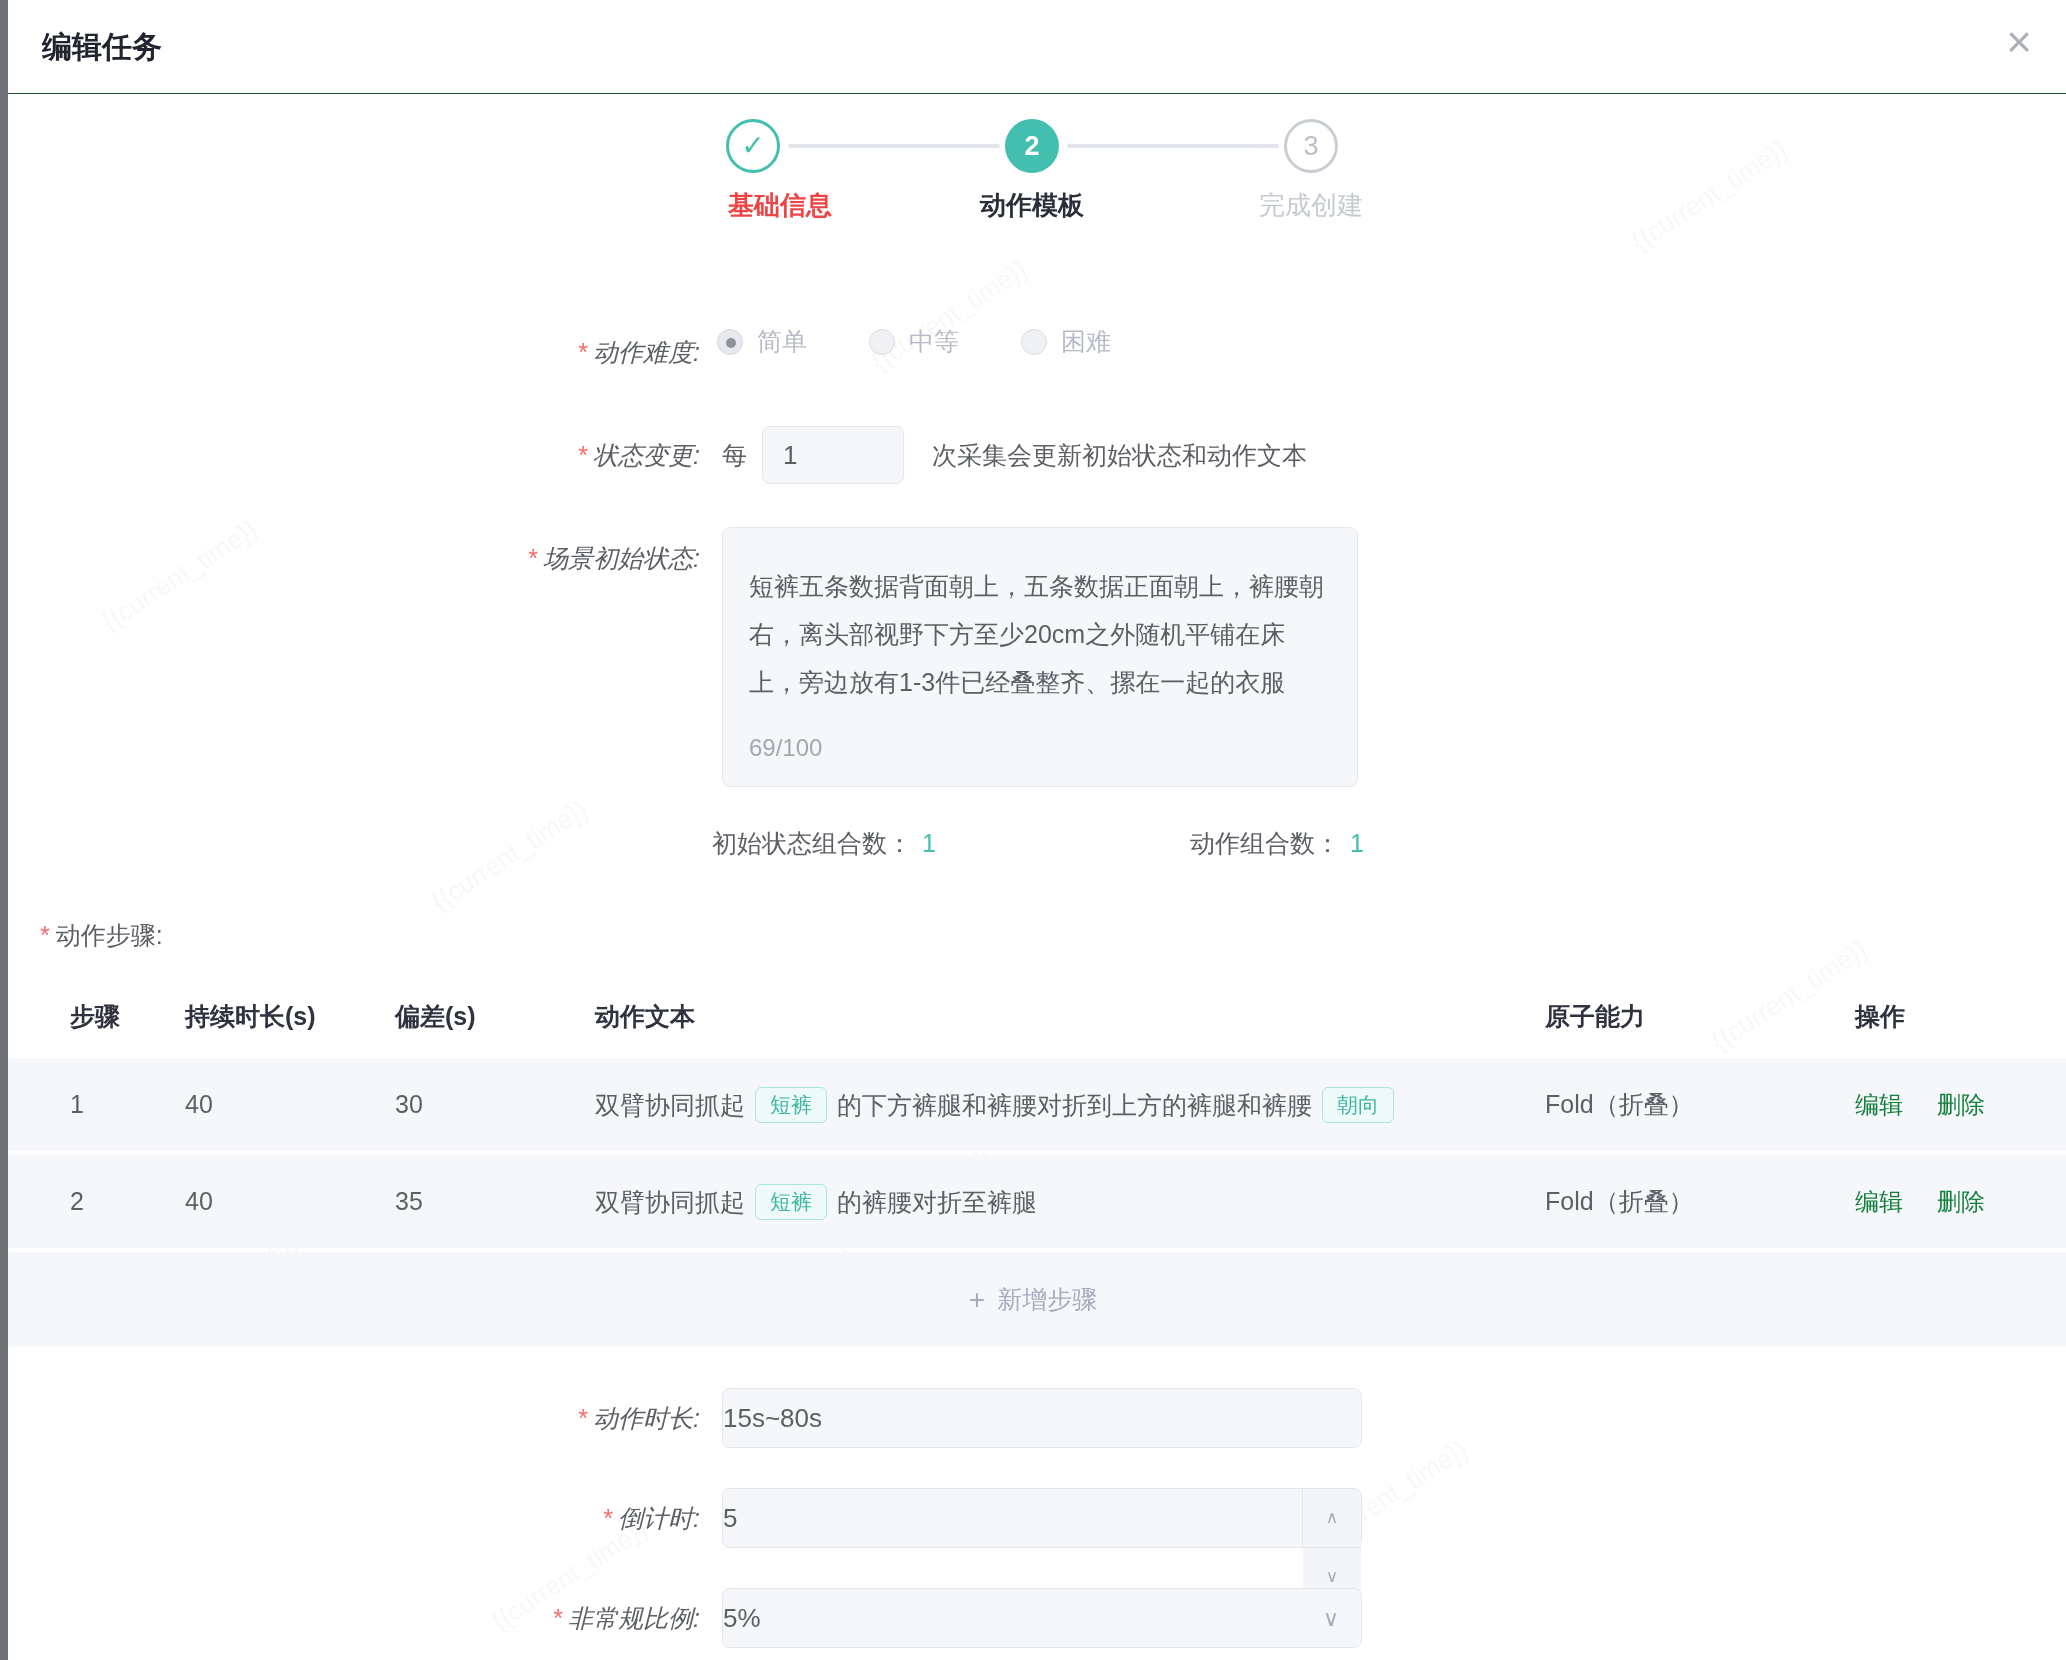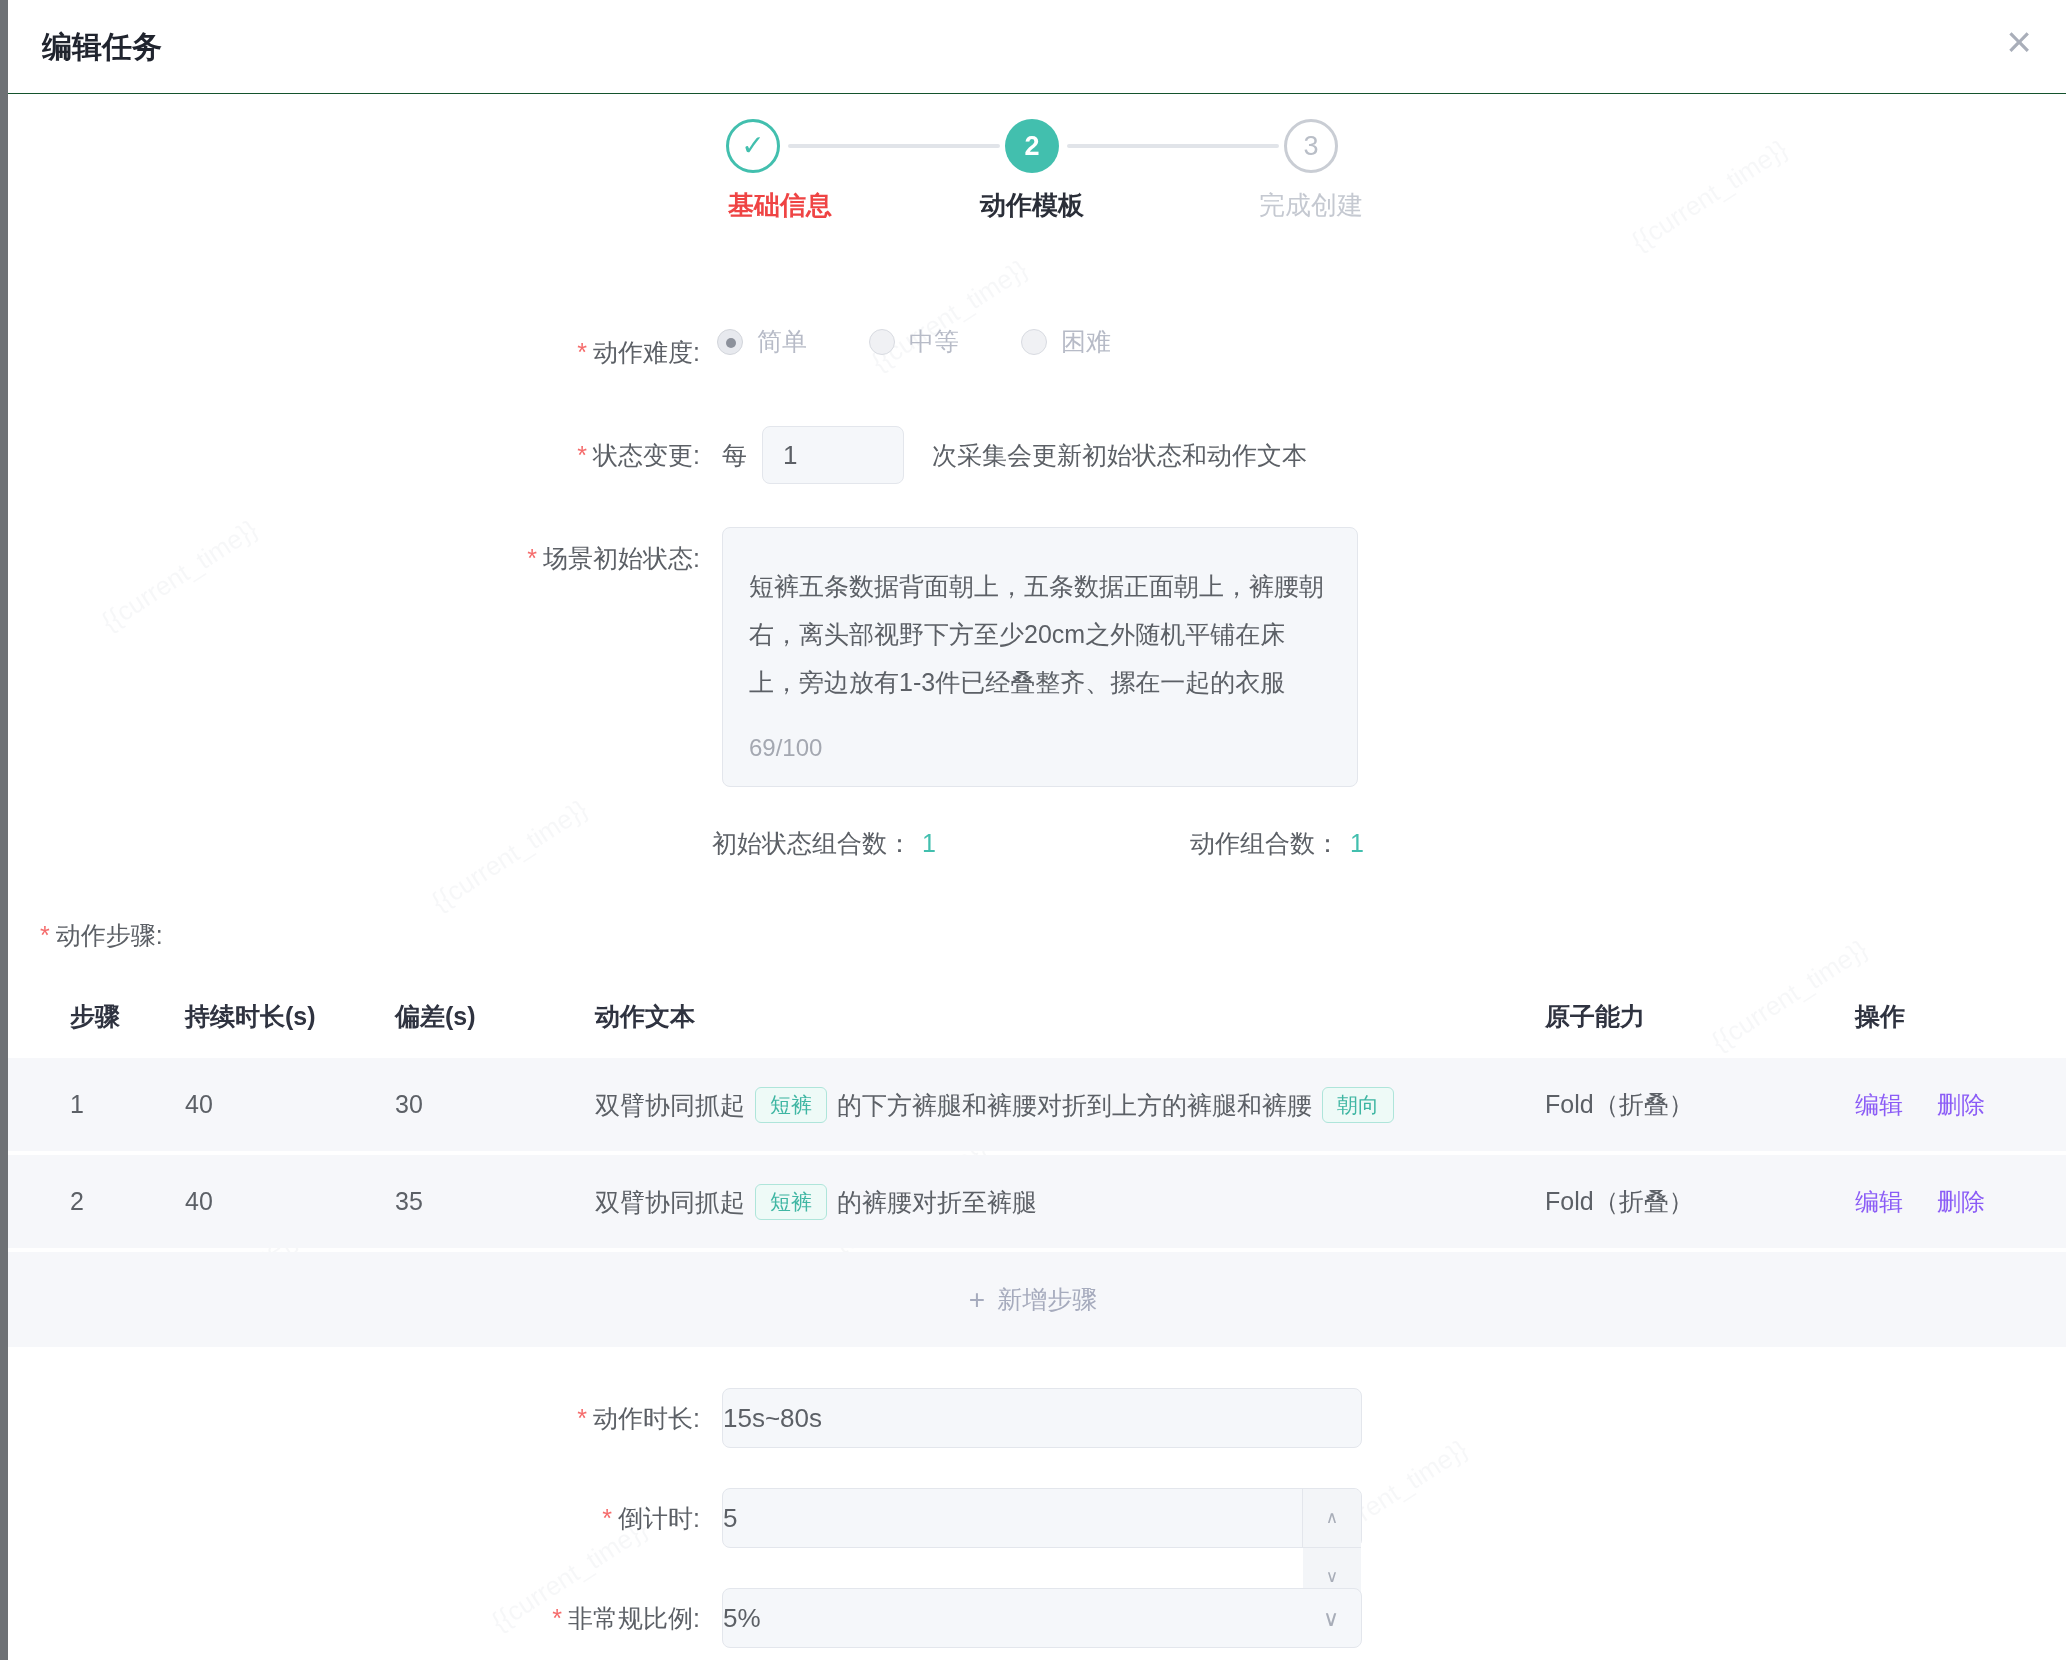--- a/index.html
+++ b/index.html
@@ -33,21 +33,21 @@
   .sc1{left:726px;border:3px solid #42bfae;background:#fff;color:#42bfae;font-size:28px;line-height:48px;}
   .sc2{left:1005px;background:#42bfae;color:#fff;font-size:27px;line-height:54px;font-weight:bold;}
   .sc3{left:1284px;border:3px solid #c9cdd4;background:#fff;color:#b9bec7;font-size:27px;line-height:48px;}
   .step-label{position:absolute;top:188px;width:260px;text-align:center;font-size:26px;}
   .sl1{left:650px;color:#ef4444;font-weight:bold;}
   .sl2{left:902px;color:#2a2e38;font-weight:bold;}
   .sl3{left:1181px;color:#c5c9d1;}
 
   
   .req{color:#f56c6c;margin-right:6px;font-size:25px;}
-  .flabel{position:absolute;left:0;width:700px;text-align:right;color:#5c6066;font-size:25px;}
+  .flabel{position:absolute;left:0;width:700px;text-align:right;color:#5c6066;font-size:25px;font-style:italic;}
   .box{box-sizing:border-box;background:#f5f7fa;border:1px solid #e3e6ec;border-radius:8px;color:#5c6066;}
 
   
   .row-difficulty{position:absolute;top:325px;left:0;right:0;height:54px;}
   .row-difficulty .flabel{line-height:54px;}
   .radio-group{position:absolute;left:717px;top:0;height:54px;display:flex;align-items:flex-start;column-gap:62px;}
   .radio-item{display:flex;align-items:center;column-gap:14px;cursor:pointer;}
   .radio-circle{width:26px;height:26px;border-radius:50%;box-sizing:border-box;background:#f0f1f4;border:1px solid #d8dbe1;position:relative;}
   .radio-circle.checked{background:#e7e9ee;border-color:#d2d5db;}
   .radio-circle.checked::after{content:"";position:absolute;left:8px;top:8px;width:10px;height:10px;border-radius:50%;background:#8c919b;}
@@ -78,21 +78,21 @@
 
   .grid{display:grid;grid-template-columns:115px 210px 200px 950px 310px 1fr;
     box-sizing:border-box;padding-left:70px;padding-right:30px;align-items:center;}
   .thead{position:absolute;top:975px;left:0;right:0;height:83px;font-size:25px;font-weight:bold;color:#2f3340;}
   .trow{position:absolute;left:0;right:0;height:93px;background:#f6f7fa;font-size:25px;color:#5c6066;}
   .trow1{top:1058px;}
   .trow2{top:1155px;}
   .cell-text{line-height:44px;}
   .tag{display:inline-block;box-sizing:border-box;border:1px solid #aee5da;background:#eefaf7;color:#3fb6a3;
     font-size:21px;line-height:34px;padding:0 14px;border-radius:6px;margin:0 10px;vertical-align:2px;}
-  .ops span{color:#8b5cf6;font-size:24px;margin-right:34px;cursor:pointer;}
+  .ops span{color:#15803d;font-size:24px;margin-right:34px;cursor:pointer;}
   .add-band{position:absolute;top:1252px;left:0;right:0;height:95px;background:#f6f7fa;
     display:flex;align-items:center;justify-content:center;color:#a6abbd;cursor:pointer;}
   .add-band .plus{font-size:28px;margin-right:12px;}
   .add-band .txt{font-size:25px;}
 
   
   .brow{position:absolute;left:0;right:0;height:60px;}
   .brow .flabel{line-height:60px;}
   .brow .field{position:absolute;left:722px;top:0;width:640px;height:60px;line-height:58px;font-size:26px;position:absolute;}
   .brow1{top:1388px;}

